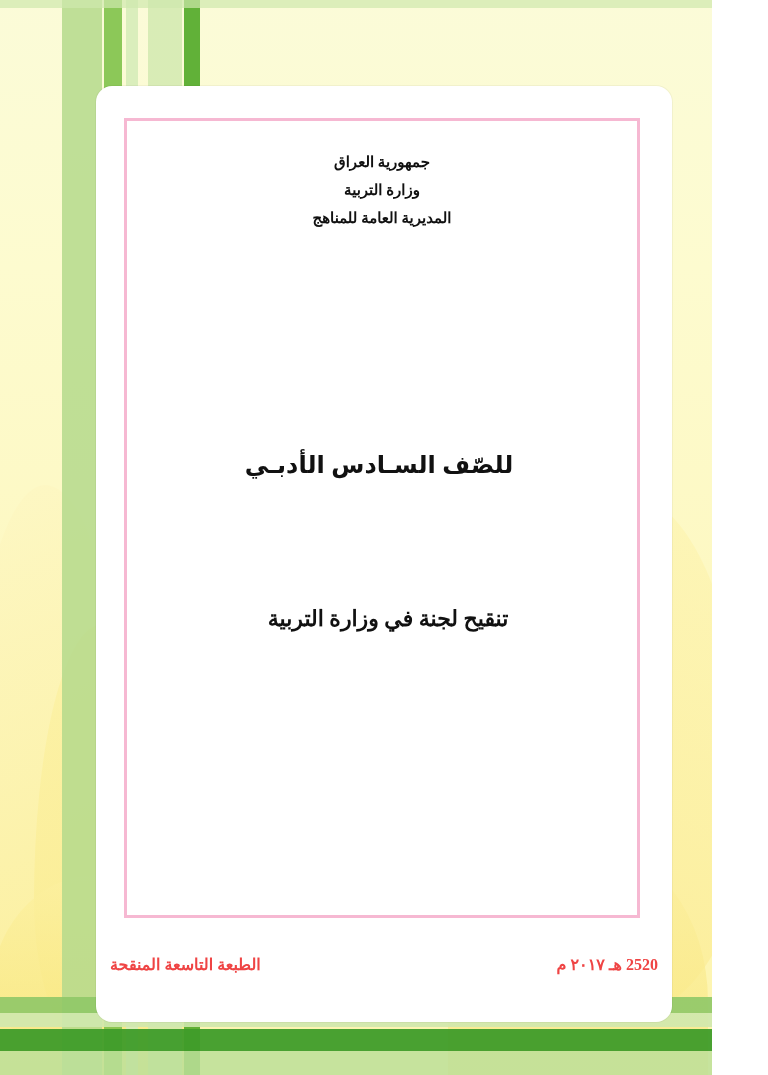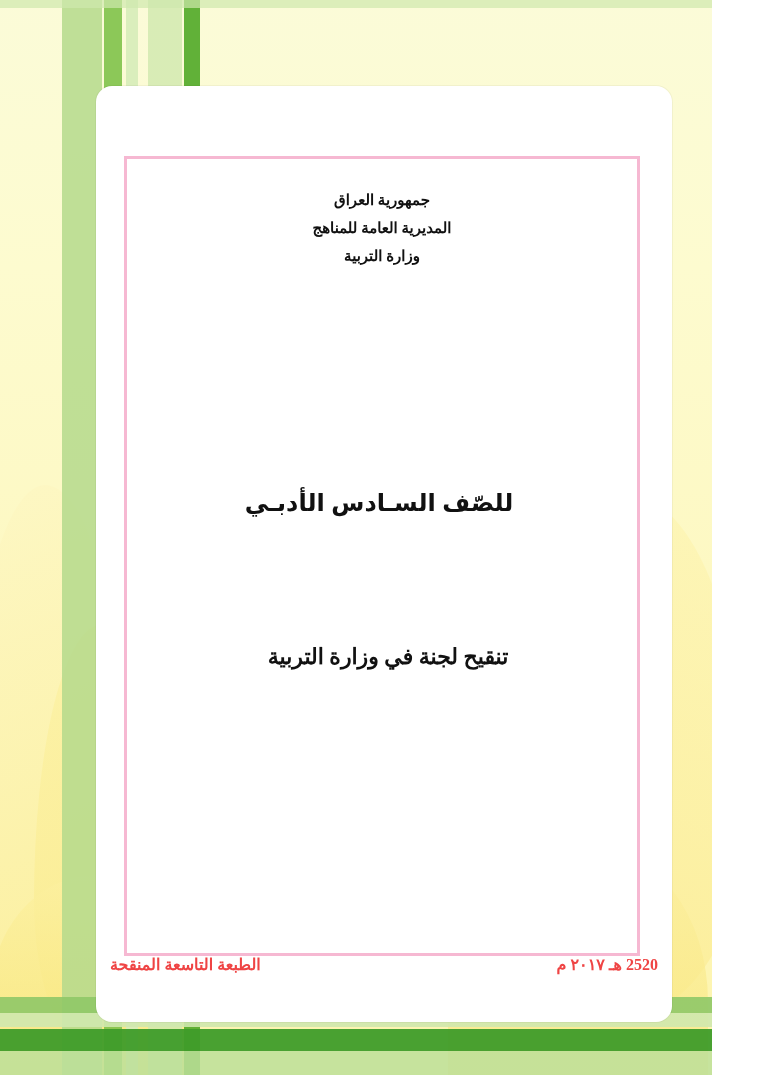--- a/index.html
+++ b/index.html
@@ -118,21 +118,20 @@
   
   .frame {
     position: absolute;
     left: 124px;
     top: 118px;
     width: 516px;
     height: 800px;
     border: 3px solid #f6b8d2;
     background: #ffffff;
     box-sizing: border-box;
-    margin-top: 38px;
   }
 
   .header-block {
     position: absolute;
     top: 28px;
     right: 0;
     left: 0;
     text-align: center;
     color: #111111;
     font-weight: bold;
@@ -220,22 +219,22 @@
   <div class="hbar hbar-4"></div>
 
   <div class="bg-white-right"></div>
 
   <div class="card-shadow"></div>
 
   <div class="frame">
 
     <div class="header-block">
       <div>جمهورية العراق</div>
+      <div>وزارة التربية</div>
       <div>المديرية العامة للمناهج</div>
-      <div>وزارة التربية</div>
     </div>
 
 
     <div class="sub-title">للصّف السـادس الأدبـي</div>
 
     <div class="committee">تنقيح لجنة في وزارة التربية</div>
 
   </div>
 
   <div class="footer">

